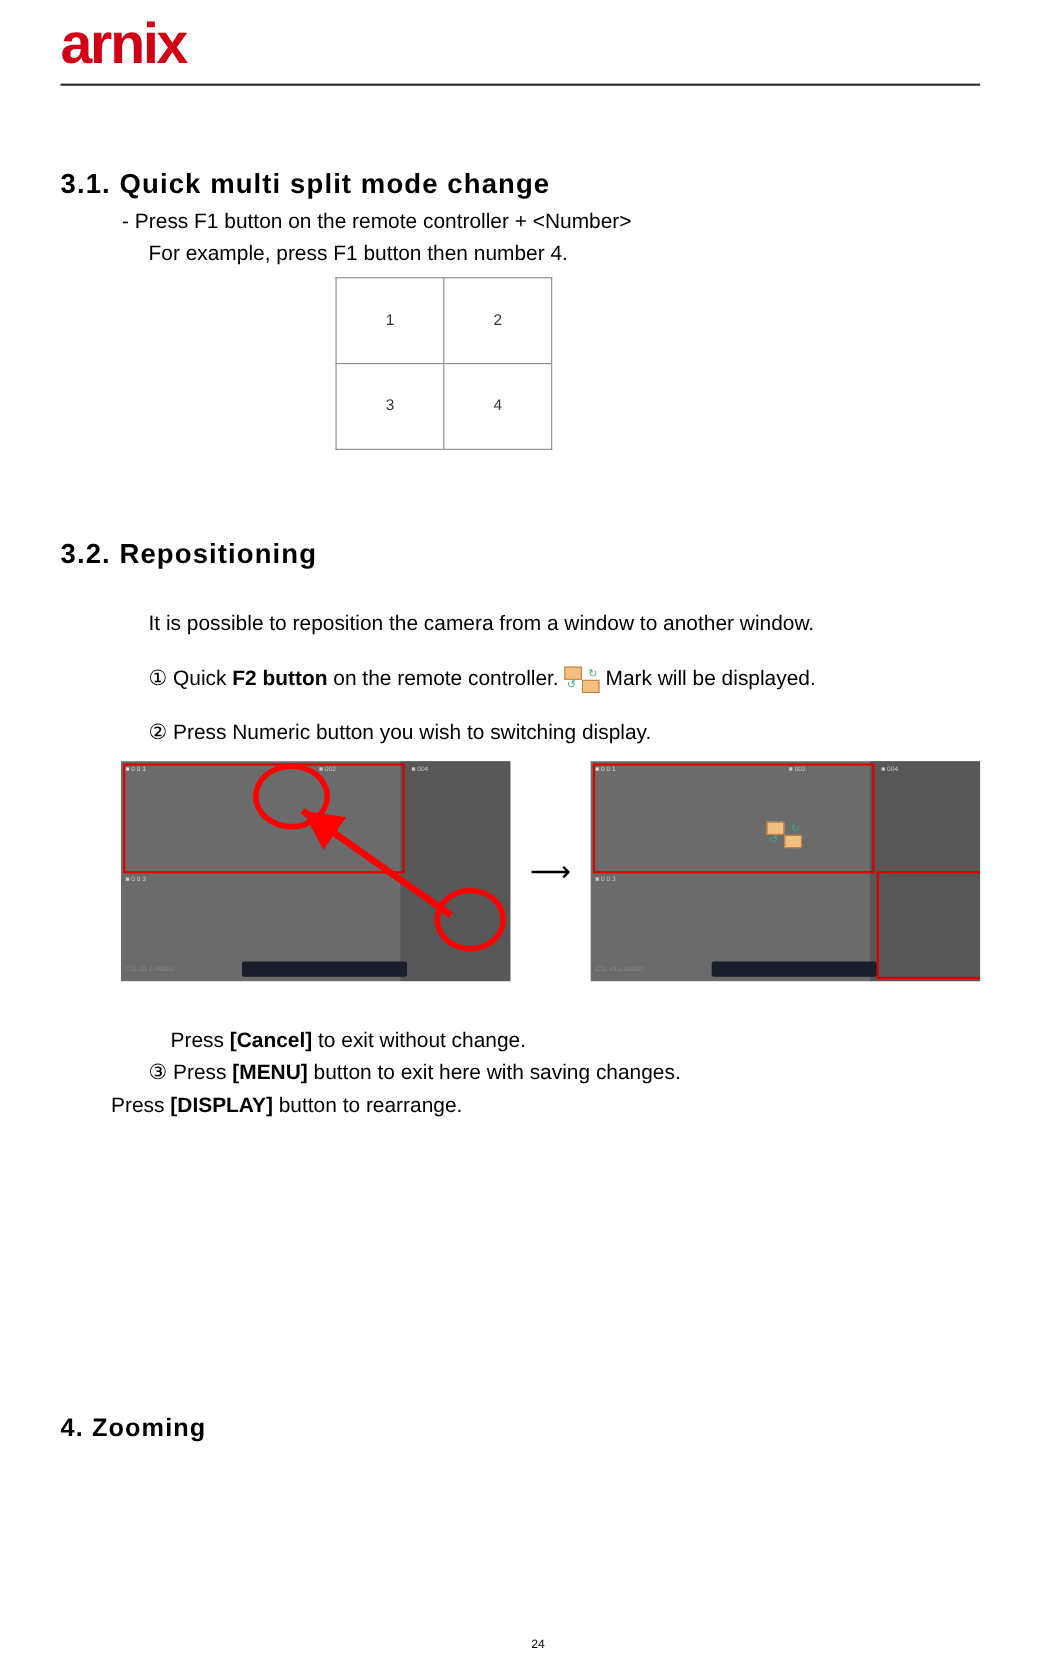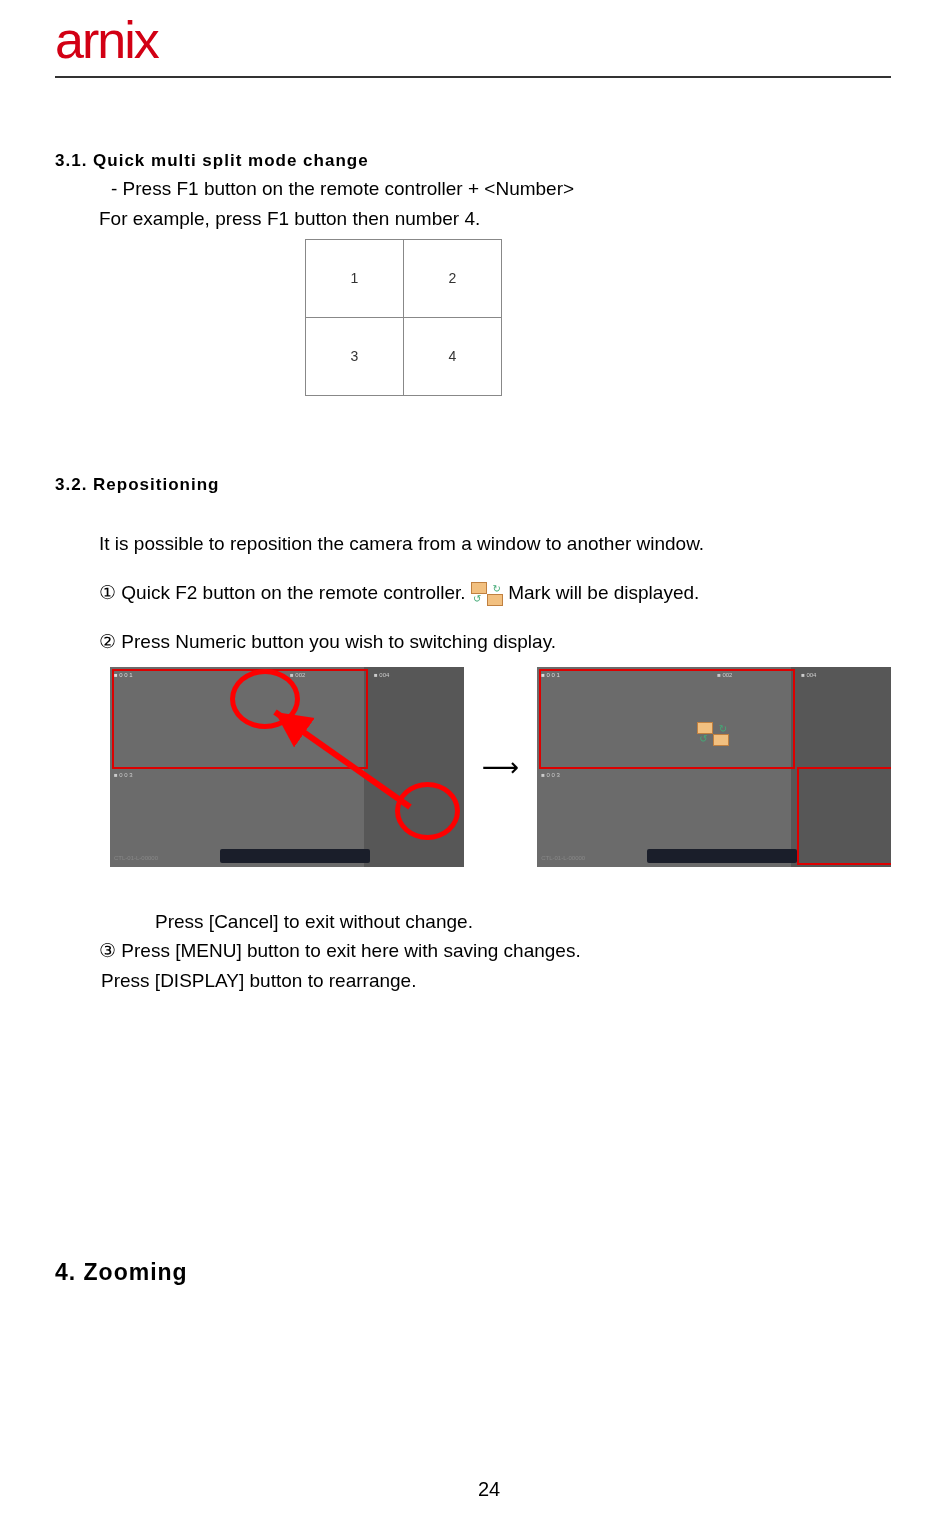--- a/index.html
+++ b/index.html
@@ -14,42 +14,42 @@
     margin: 0 auto;
     position: relative;
     box-sizing: border-box;
     padding: 0 55px;
   }
   .logo-block {
     padding-top: 10px;
   }
   .logo-text {
     font-size: 52px;
-    font-weight: normal;
+    font-weight: bold;
     color: #d20014;
     letter-spacing: -2px;
     font-family: Arial, sans-serif;
   }
   .hr-line {
     border: none;
     border-top: 2px solid #333;
     margin: 6px 0 0 0;
   }
   .content {
     padding-top: 70px;
     font-size: 19px;
     line-height: 1.55;
   }
   .sec-heading {
     font-weight: bold;
-    font-size: 17px;
+    font-size: 25px;
     letter-spacing: 1px;
   }
   .indent-1 { margin-left: 56px; }
-  .indent-2 { margin-left: 44px; }
+  .indent-2 { margin-left: 80px; }
   .indent-3 { margin-left: 130px; }
   .grid-table {
     border-collapse: collapse;
     margin: 6px auto 6px 250px;
   }
   .grid-table td {
     border: 1px solid #888;
     width: 95px;
     height: 75px;
     text-align: center;
@@ -149,27 +149,27 @@
     position: absolute;
     top: 55px;
     left: 160px;
   }
   .page-num {
     position: absolute;
     bottom: 18px;
     left: 0;
     right: 0;
     text-align: center;
-    font-size: 20px;
+    font-size: 11px;
     margin-left: 32px;
   }
   .spacer-20 { height: 20px; }
   .spacer-30 { height: 30px; }
   .spacer-40 { height: 40px; }
-  b { font-weight: normal; text-align: right; }
+  b { font-weight: bold; text-align: right; }
 </style>
 </head>
 <body>
 
 <div class="page">
 
   <div class="logo-block">
     <span class="logo-text">arnix</span>
   </div>
   <hr class="hr-line">

